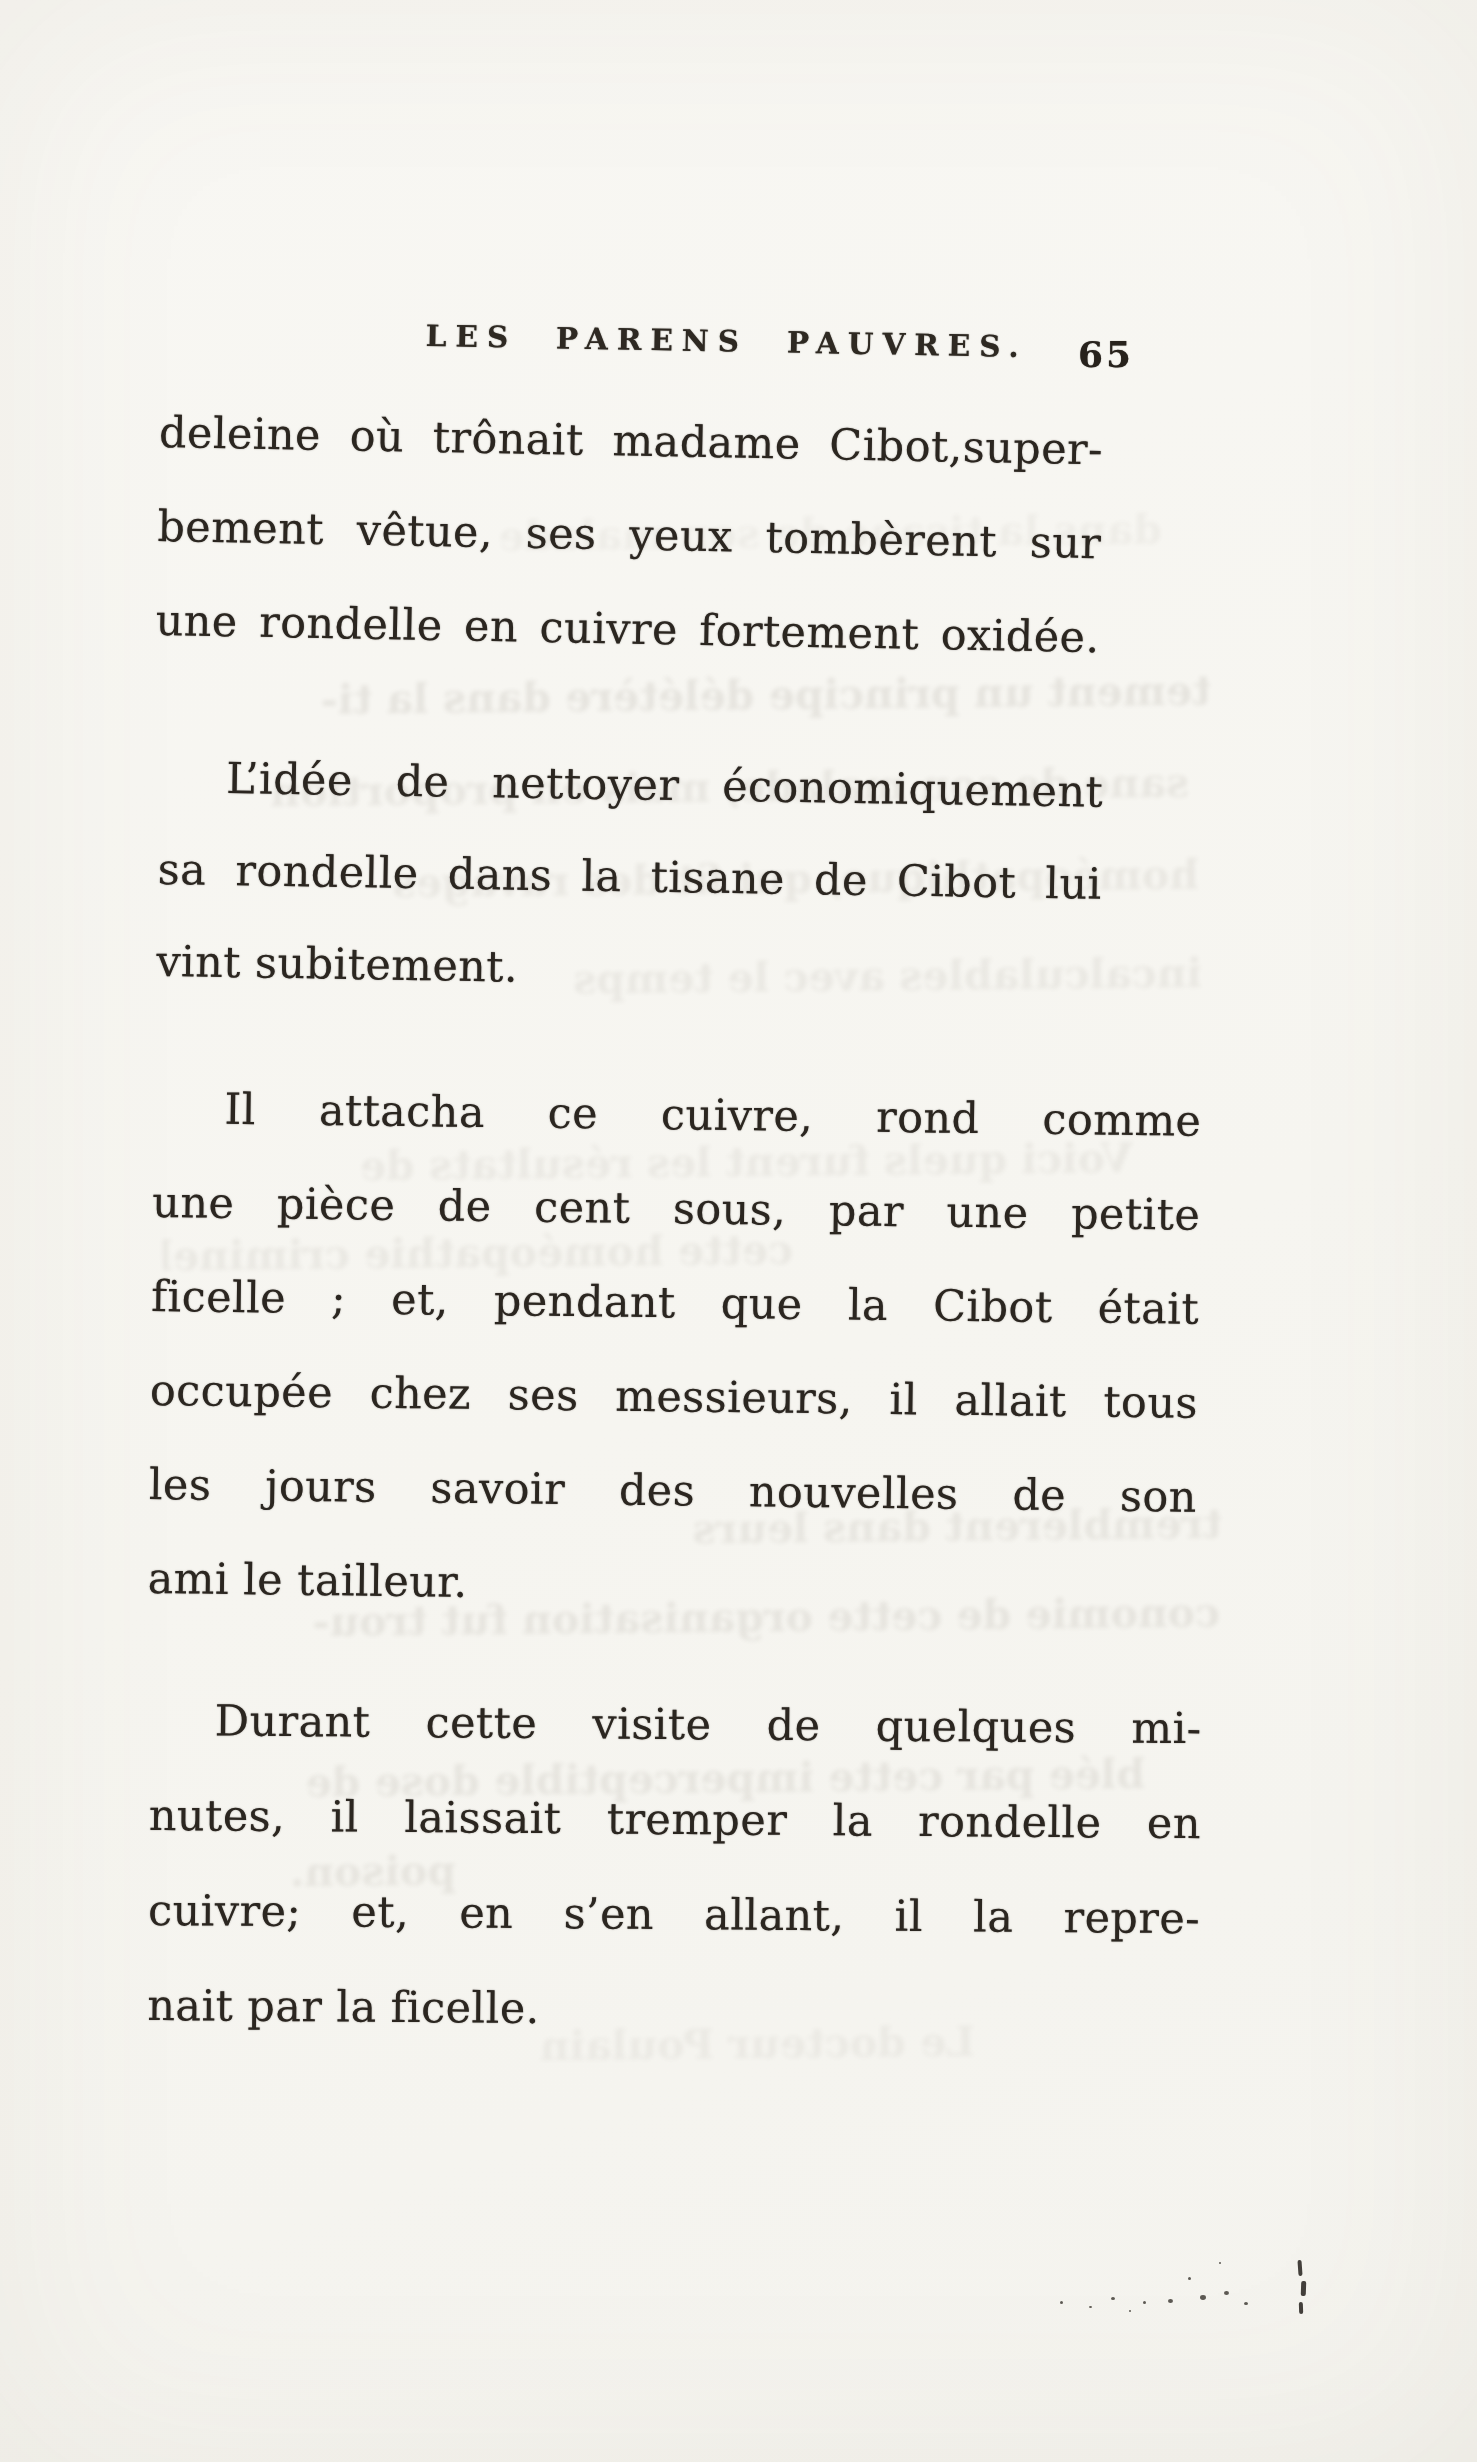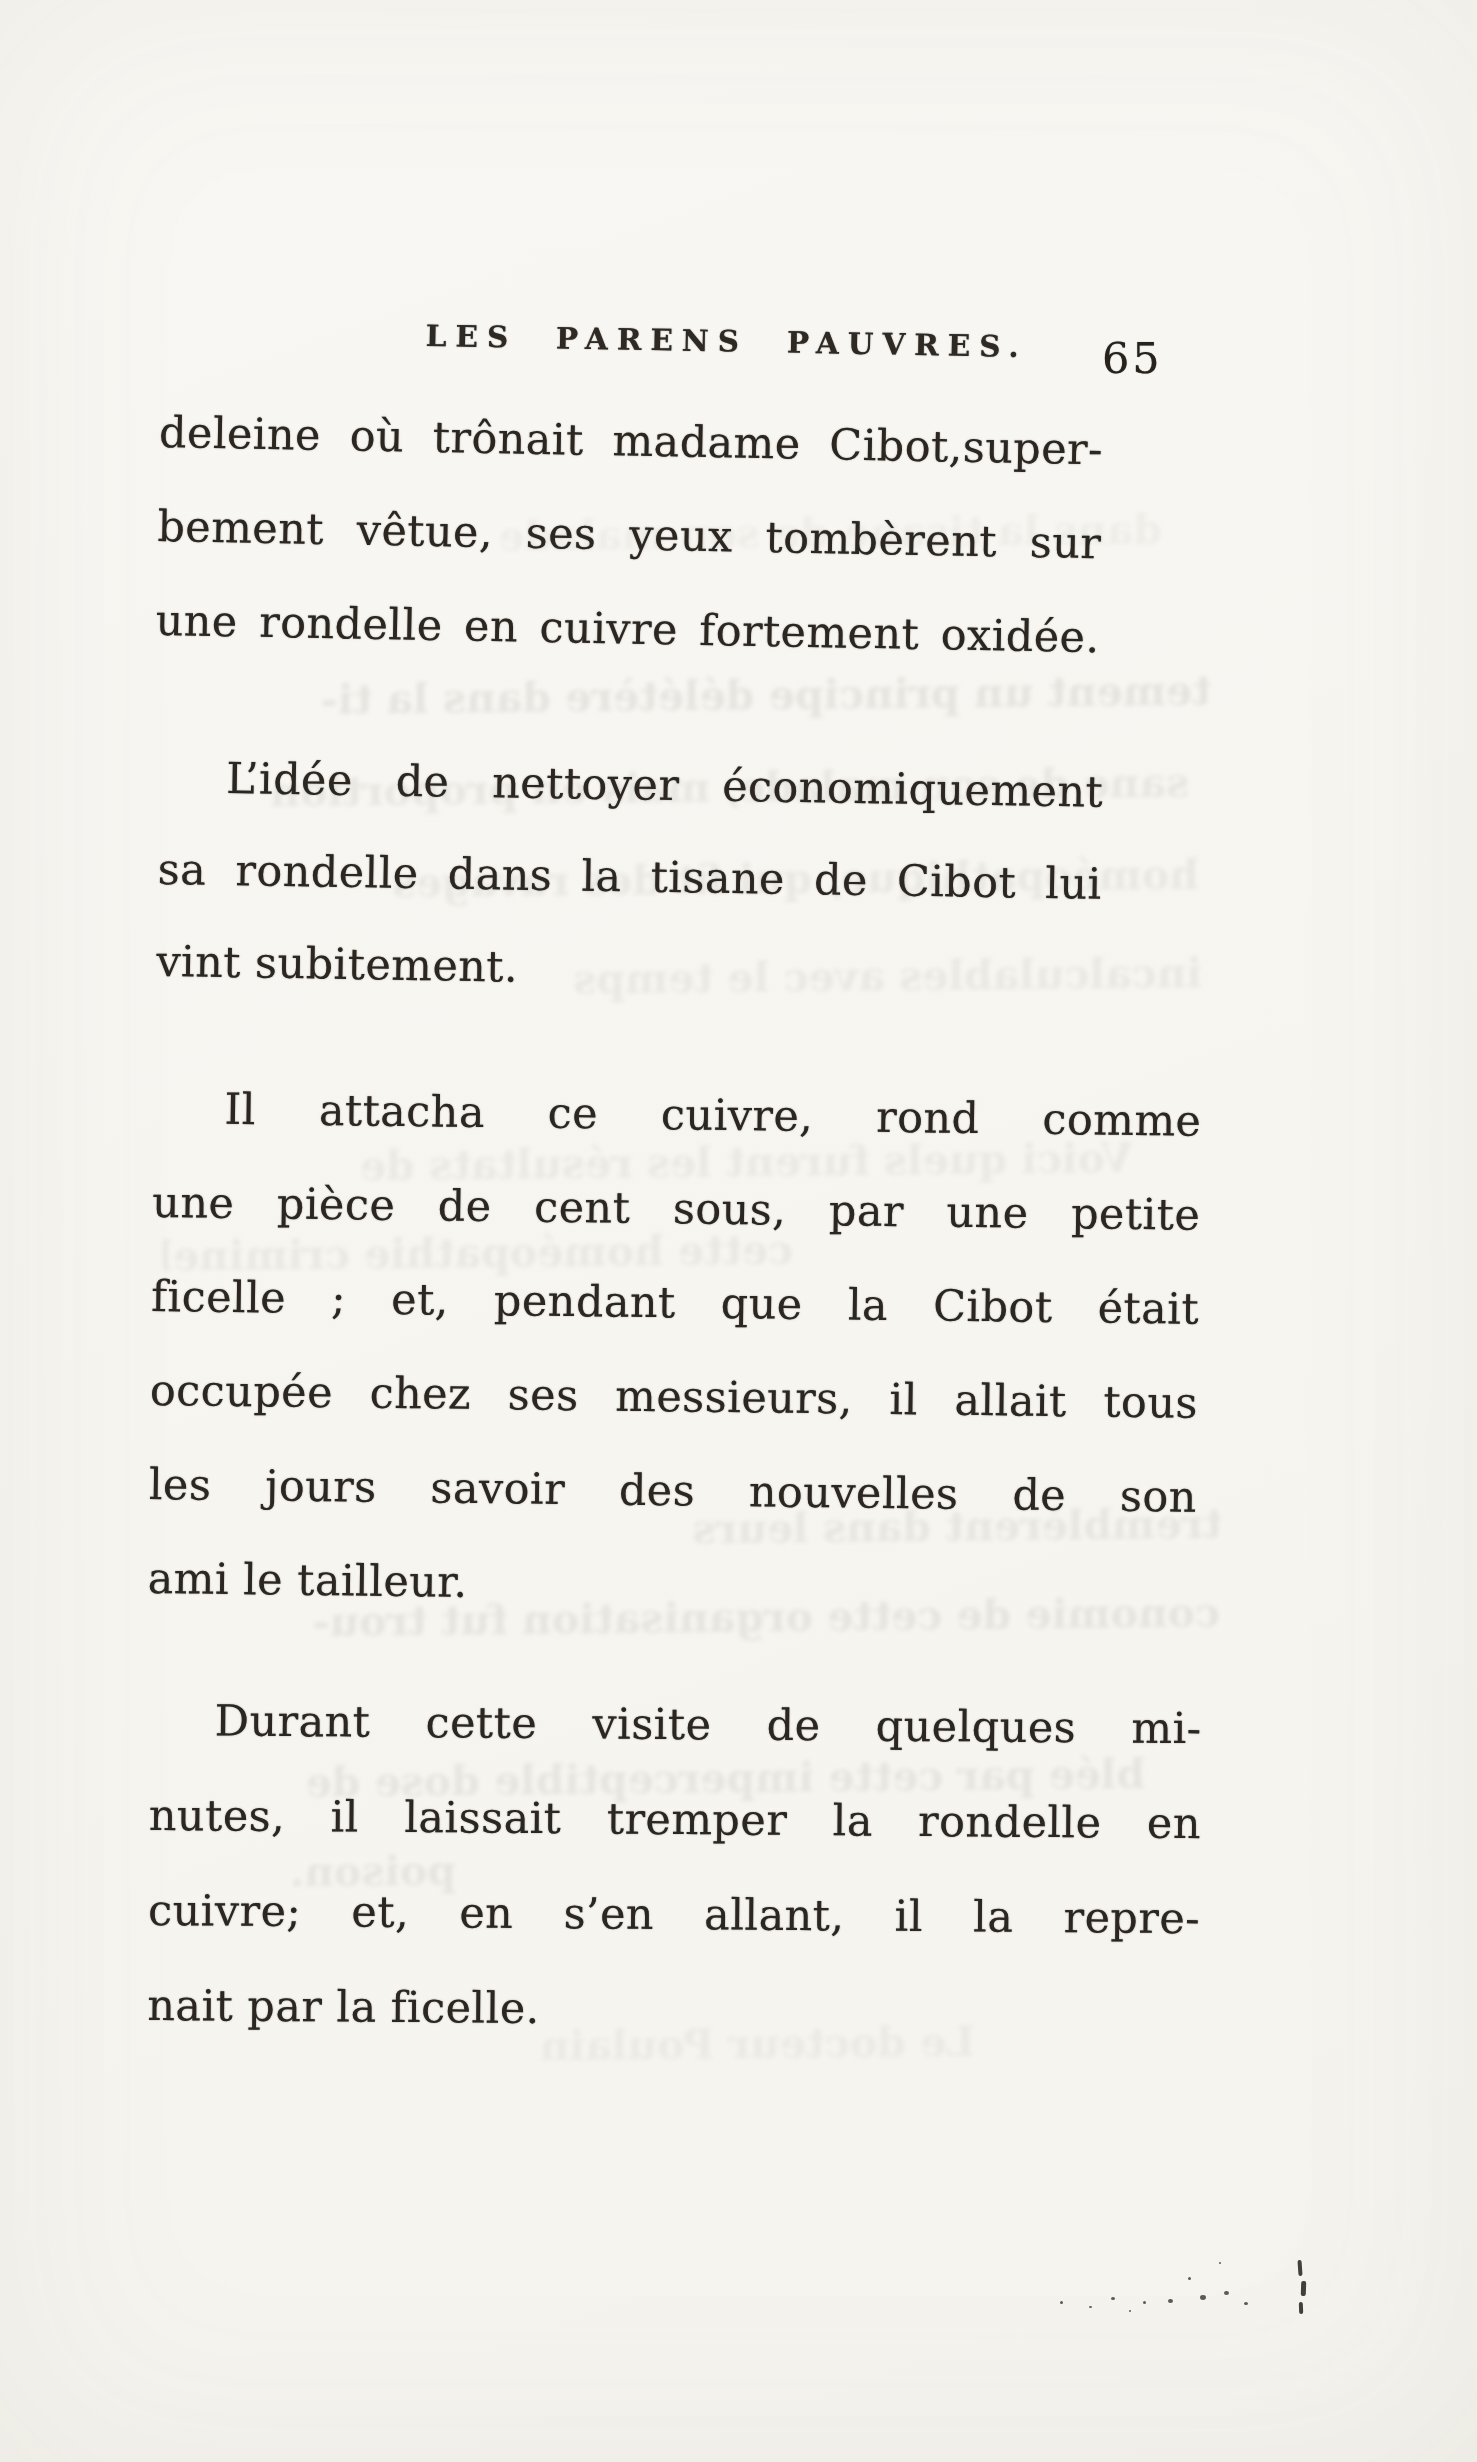--- a/index.html
+++ b/index.html
@@ -20,24 +20,25 @@
   .running-title{
     position:absolute;top:318px;left:426px;
     font-size:29.6px;font-weight:bold;
     letter-spacing:8.9px;word-spacing:19.7px;
     transform:rotate(1.05deg);transform-origin:left top;
     color:#2e2922;
     text-shadow:0 0 1px rgba(46,41,34,0.55), 0 0 2px rgba(46,41,34,0.18);
     white-space:nowrap;
   }
   .page-number{
-    position:absolute;top:333px;left:1102px;
-    font-size:43px;letter-spacing:3px;
+    position:absolute;top:333px;left:1078px;
+    font-size:36px;letter-spacing:3px;
     color:#27221c;
     text-shadow:0 0 1px rgba(39,34,28,0.6);
+    font-weight:bold;
   }
   
   .paragraph{
     position:absolute;
     font-size:43px;
     letter-spacing:0.4px;
     color:#2b2620;
     text-shadow:0 0 1px rgba(43,38,32,0.5), 0 0 2.5px rgba(43,38,32,0.14);
     transform-origin:left top;
   }

